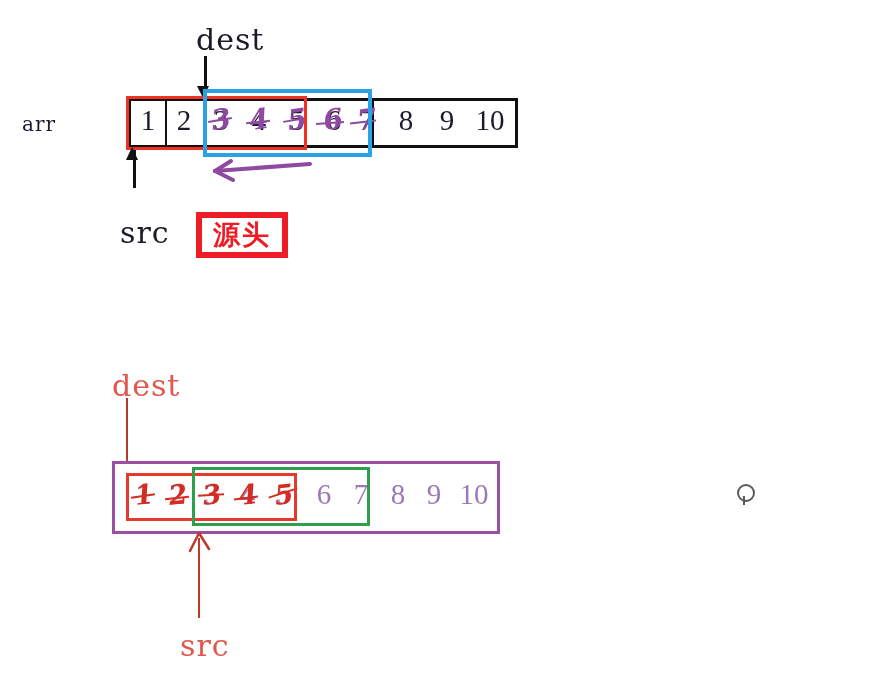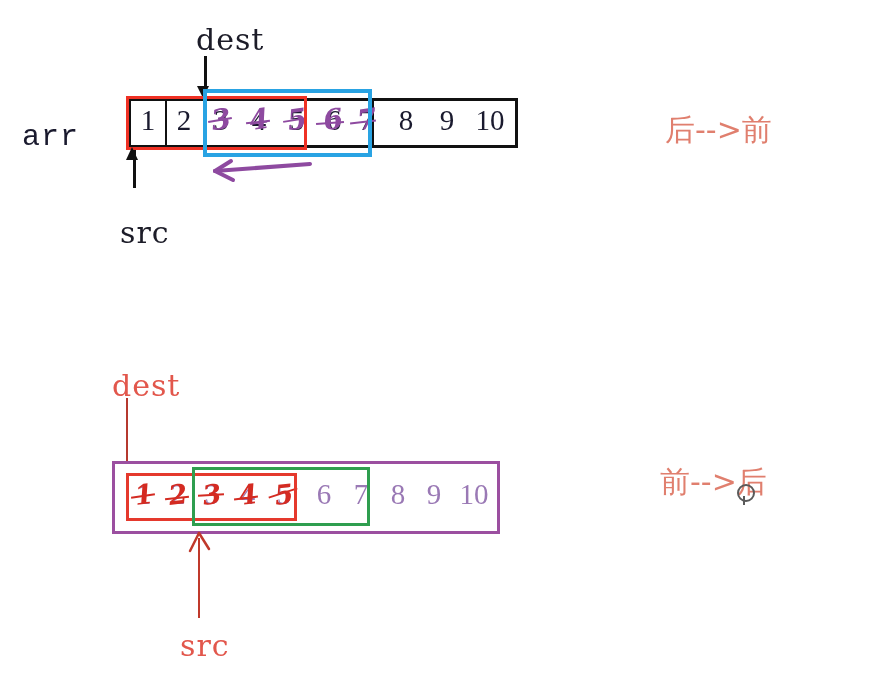--- a/index.html
+++ b/index.html
@@ -281,21 +281,21 @@
 </head>
 <body>
 
 <div class="canvas">
 
   <div class="abs label-serif mono-label" id="dest-label-top">dest</div>
   <div class="abs" id="dest-line-top"></div>
   <div class="abs" id="dest-arrowhead-top"></div>
 
 
-  <div class="abs label-serif mono-label" id="arr-label" style="left:22px; top:120px; font-size:30px;font-family:Liberation Mono, monospace;">arr</div>
+  <div class="abs label-serif mono-label" id="arr-label" style="left:22px; top:112px; font-size:20px;">arr</div>
 
   <div class="abs" id="top-array-outer"></div>
 
   <div class="abs cell-divider" style="left:165px;"></div>
   <div class="abs cell-divider" style="left:203px;"></div>
   <div class="abs cell-divider" style="left:372px;"></div>
 
   <div class="abs cell-num" style="left:131px; width:34px;">1</div>
   <div class="abs cell-num" style="left:166px; width:36px;">2</div>
   <div class="abs cell-num" style="left:205px; width:32px;">3</div>
@@ -320,30 +320,30 @@
   <div class="strike-purple" style="left:350px; top:121px; width:26px; transform:rotate(-7deg);"></div>
 
   <div class="abs" id="top-red-box"></div>
 
   <div class="abs" id="top-blue-box"></div>
 
   <div class="abs" id="src-arrowhead-top"></div>
   <div class="abs" id="src-arrow-shaft-top"></div>
   <div class="abs label-serif mono-label" id="src-label-top">src</div>
 
+  <div class="abs cn-box" id="cn-box-src">源头</div>
 
   <div class="abs" id="purple-arrow-wrap">
     <svg width="110" height="26" viewBox="0 0 110 26">
       <path d="M10 13 L105 6" stroke="#8e4aa0" stroke-width="4" fill="none" stroke-linecap="round"></path>
       <path d="M10 13 L26 3" stroke="#8e4aa0" stroke-width="4" fill="none" stroke-linecap="round"></path>
       <path d="M10 13 L28 22" stroke="#8e4aa0" stroke-width="4" fill="none" stroke-linecap="round"></path>
     </svg>
   </div>
 
-  <div class="abs dir-note" id="dir-note-top">后--&gt;前</div>
 
   <div class="abs mono-label" id="dest-label-bottom">dest</div>
   <div class="abs" id="dest-line-bottom"></div>
 
   <div class="abs" id="bottom-purple-box"></div>
 
   <div class="abs cell-num-purple" style="left:128px; width:32px;">1</div>
   <div class="abs cell-num-purple" style="left:162px; width:32px;">2</div>
   <div class="abs cell-num-purple" style="left:196px; width:32px;">3</div>
   <div class="abs cell-num-purple" style="left:232px; width:32px;">4</div>
@@ -372,18 +372,17 @@
 
   <div class="abs" style="left:186px; top:531px; width:26px; height:22px;">
     <svg width="26" height="22" viewBox="0 0 26 22">
       <path d="M13 2 L4 20" stroke="#c0392b" stroke-width="2.5" fill="none" stroke-linecap="round"></path>
       <path d="M13 2 L23 18" stroke="#c0392b" stroke-width="2.5" fill="none" stroke-linecap="round"></path>
     </svg>
   </div>
   <div class="abs" id="src-shaft-bottom"></div>
   <div class="abs mono-label" id="src-label-bottom">src</div>
 
-  <div class="abs dir-note" id="dir-note-bottom">前--&gt;后</div>
 
   <div class="abs" id="cursor-artifact"></div>
   <div class="abs" id="cursor-artifact-stem"></div>
 
 </div>
 
 </body></html>

